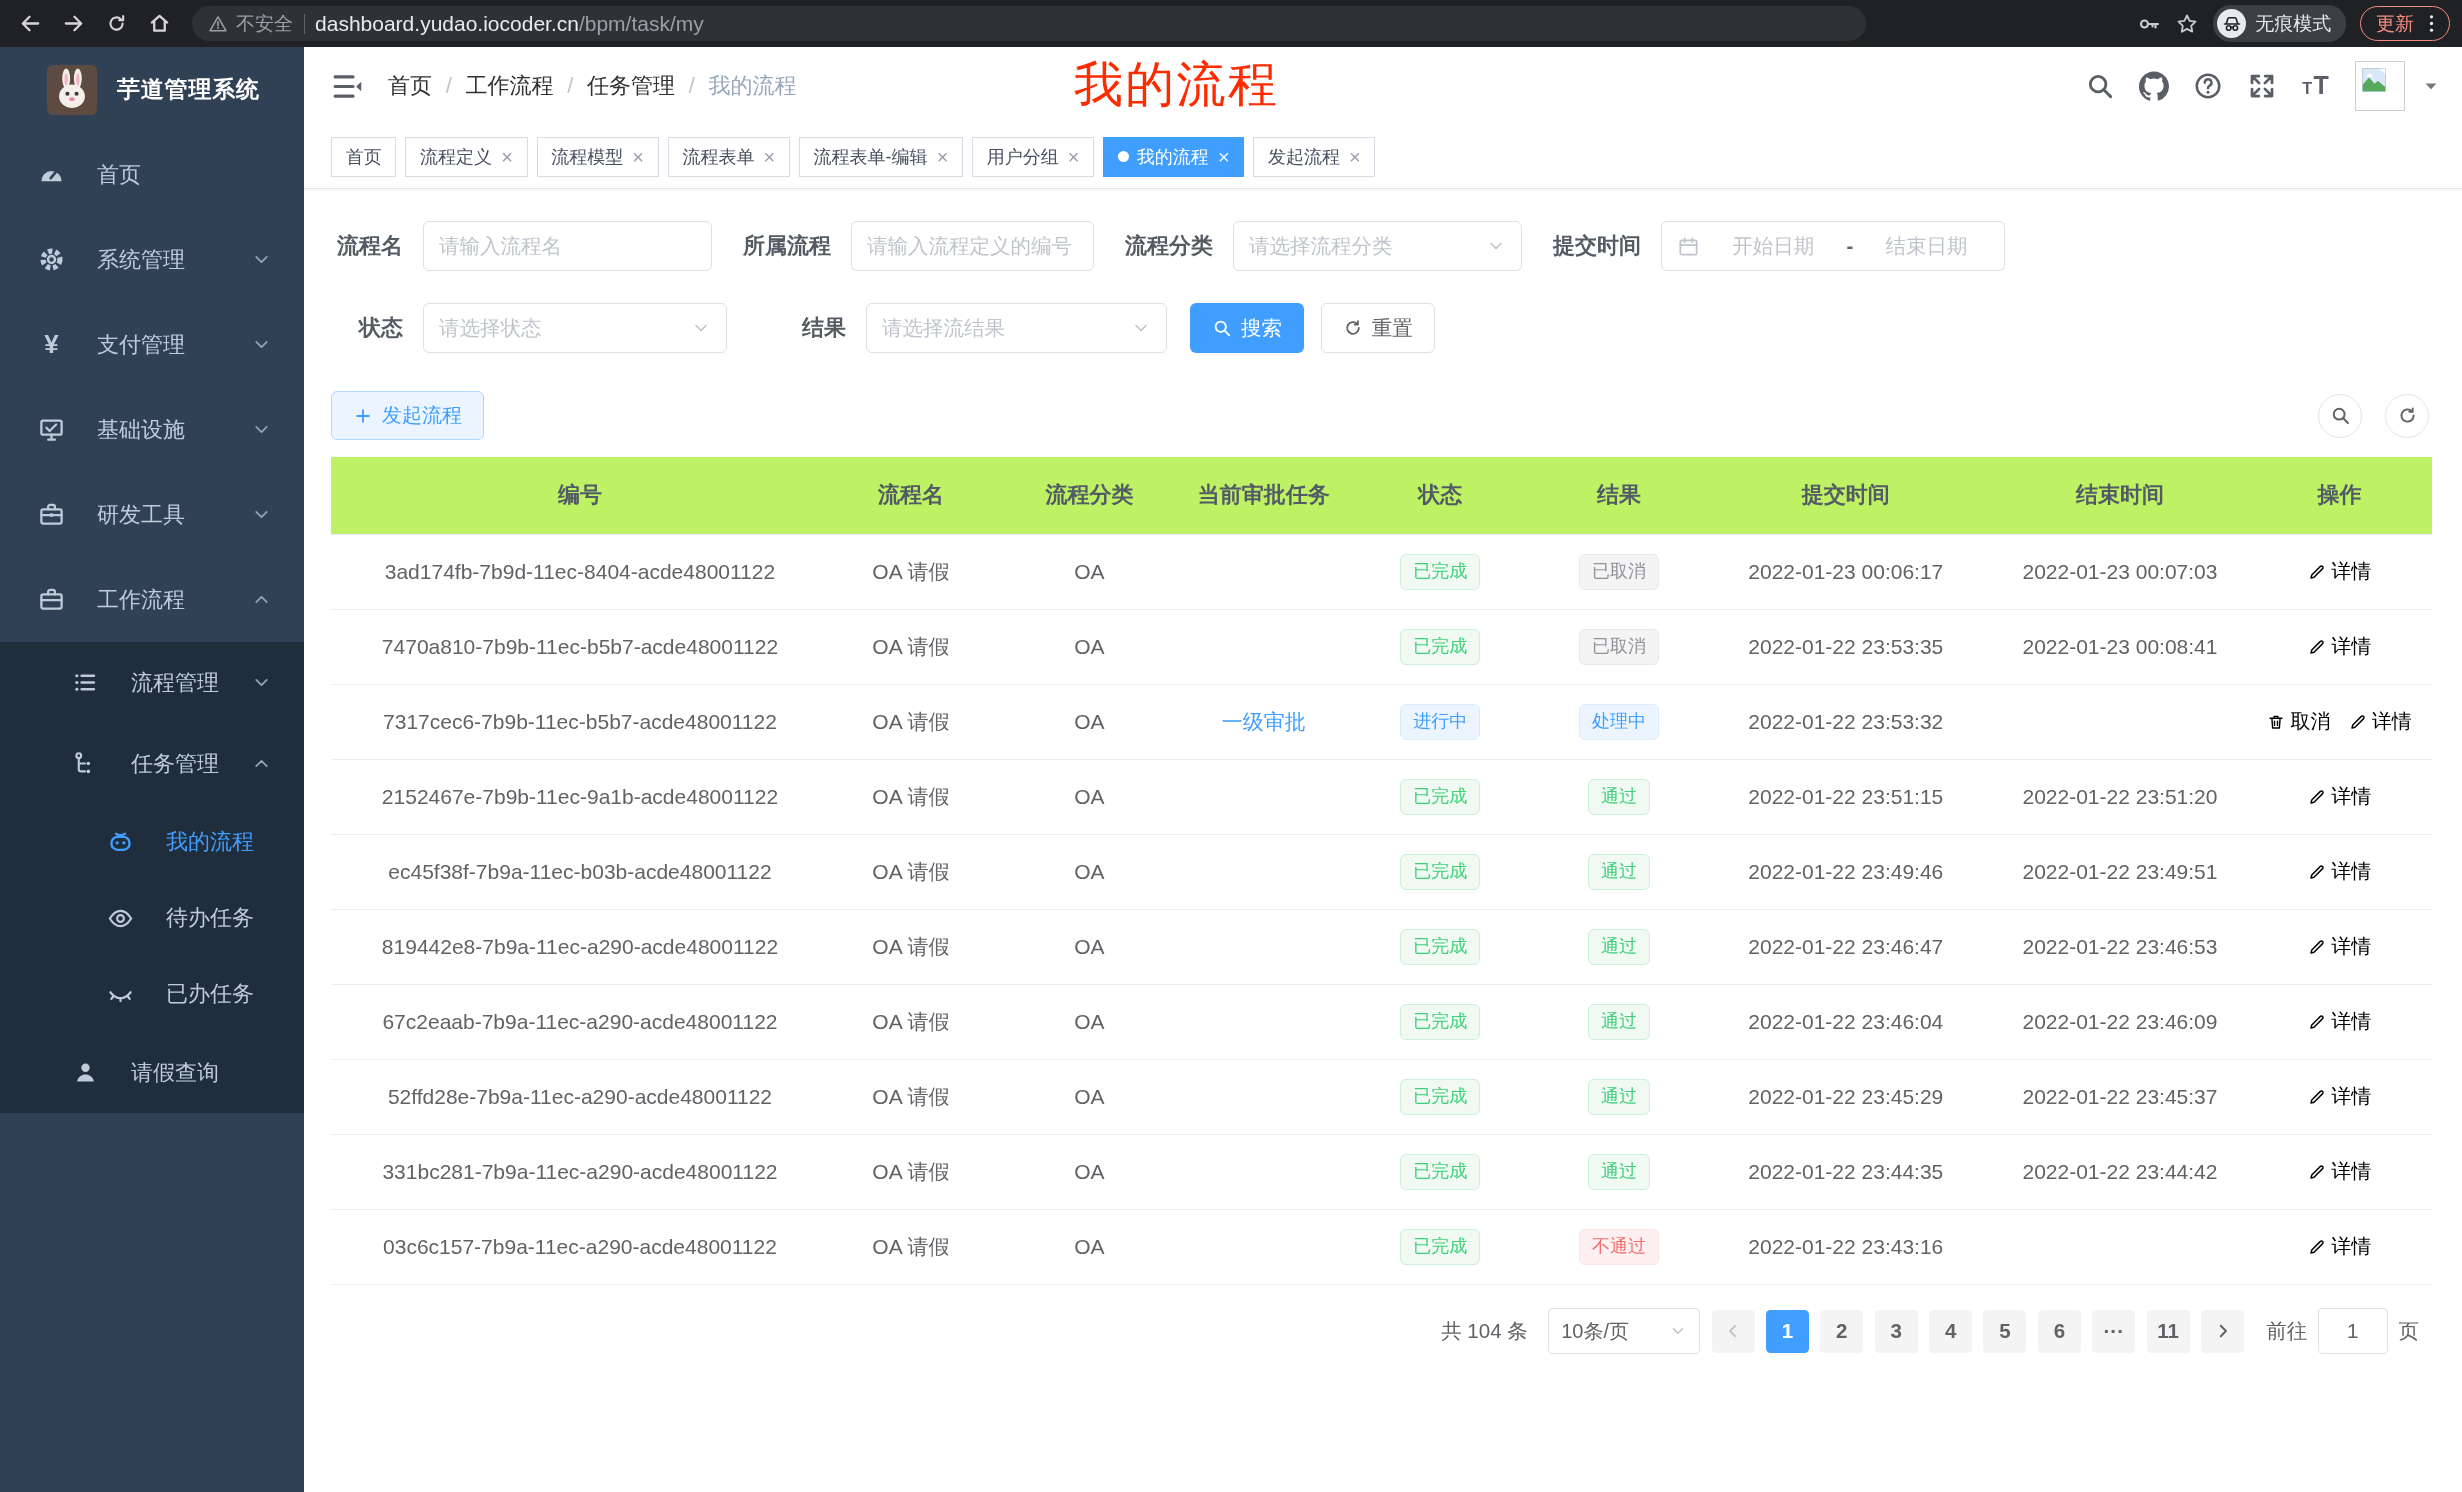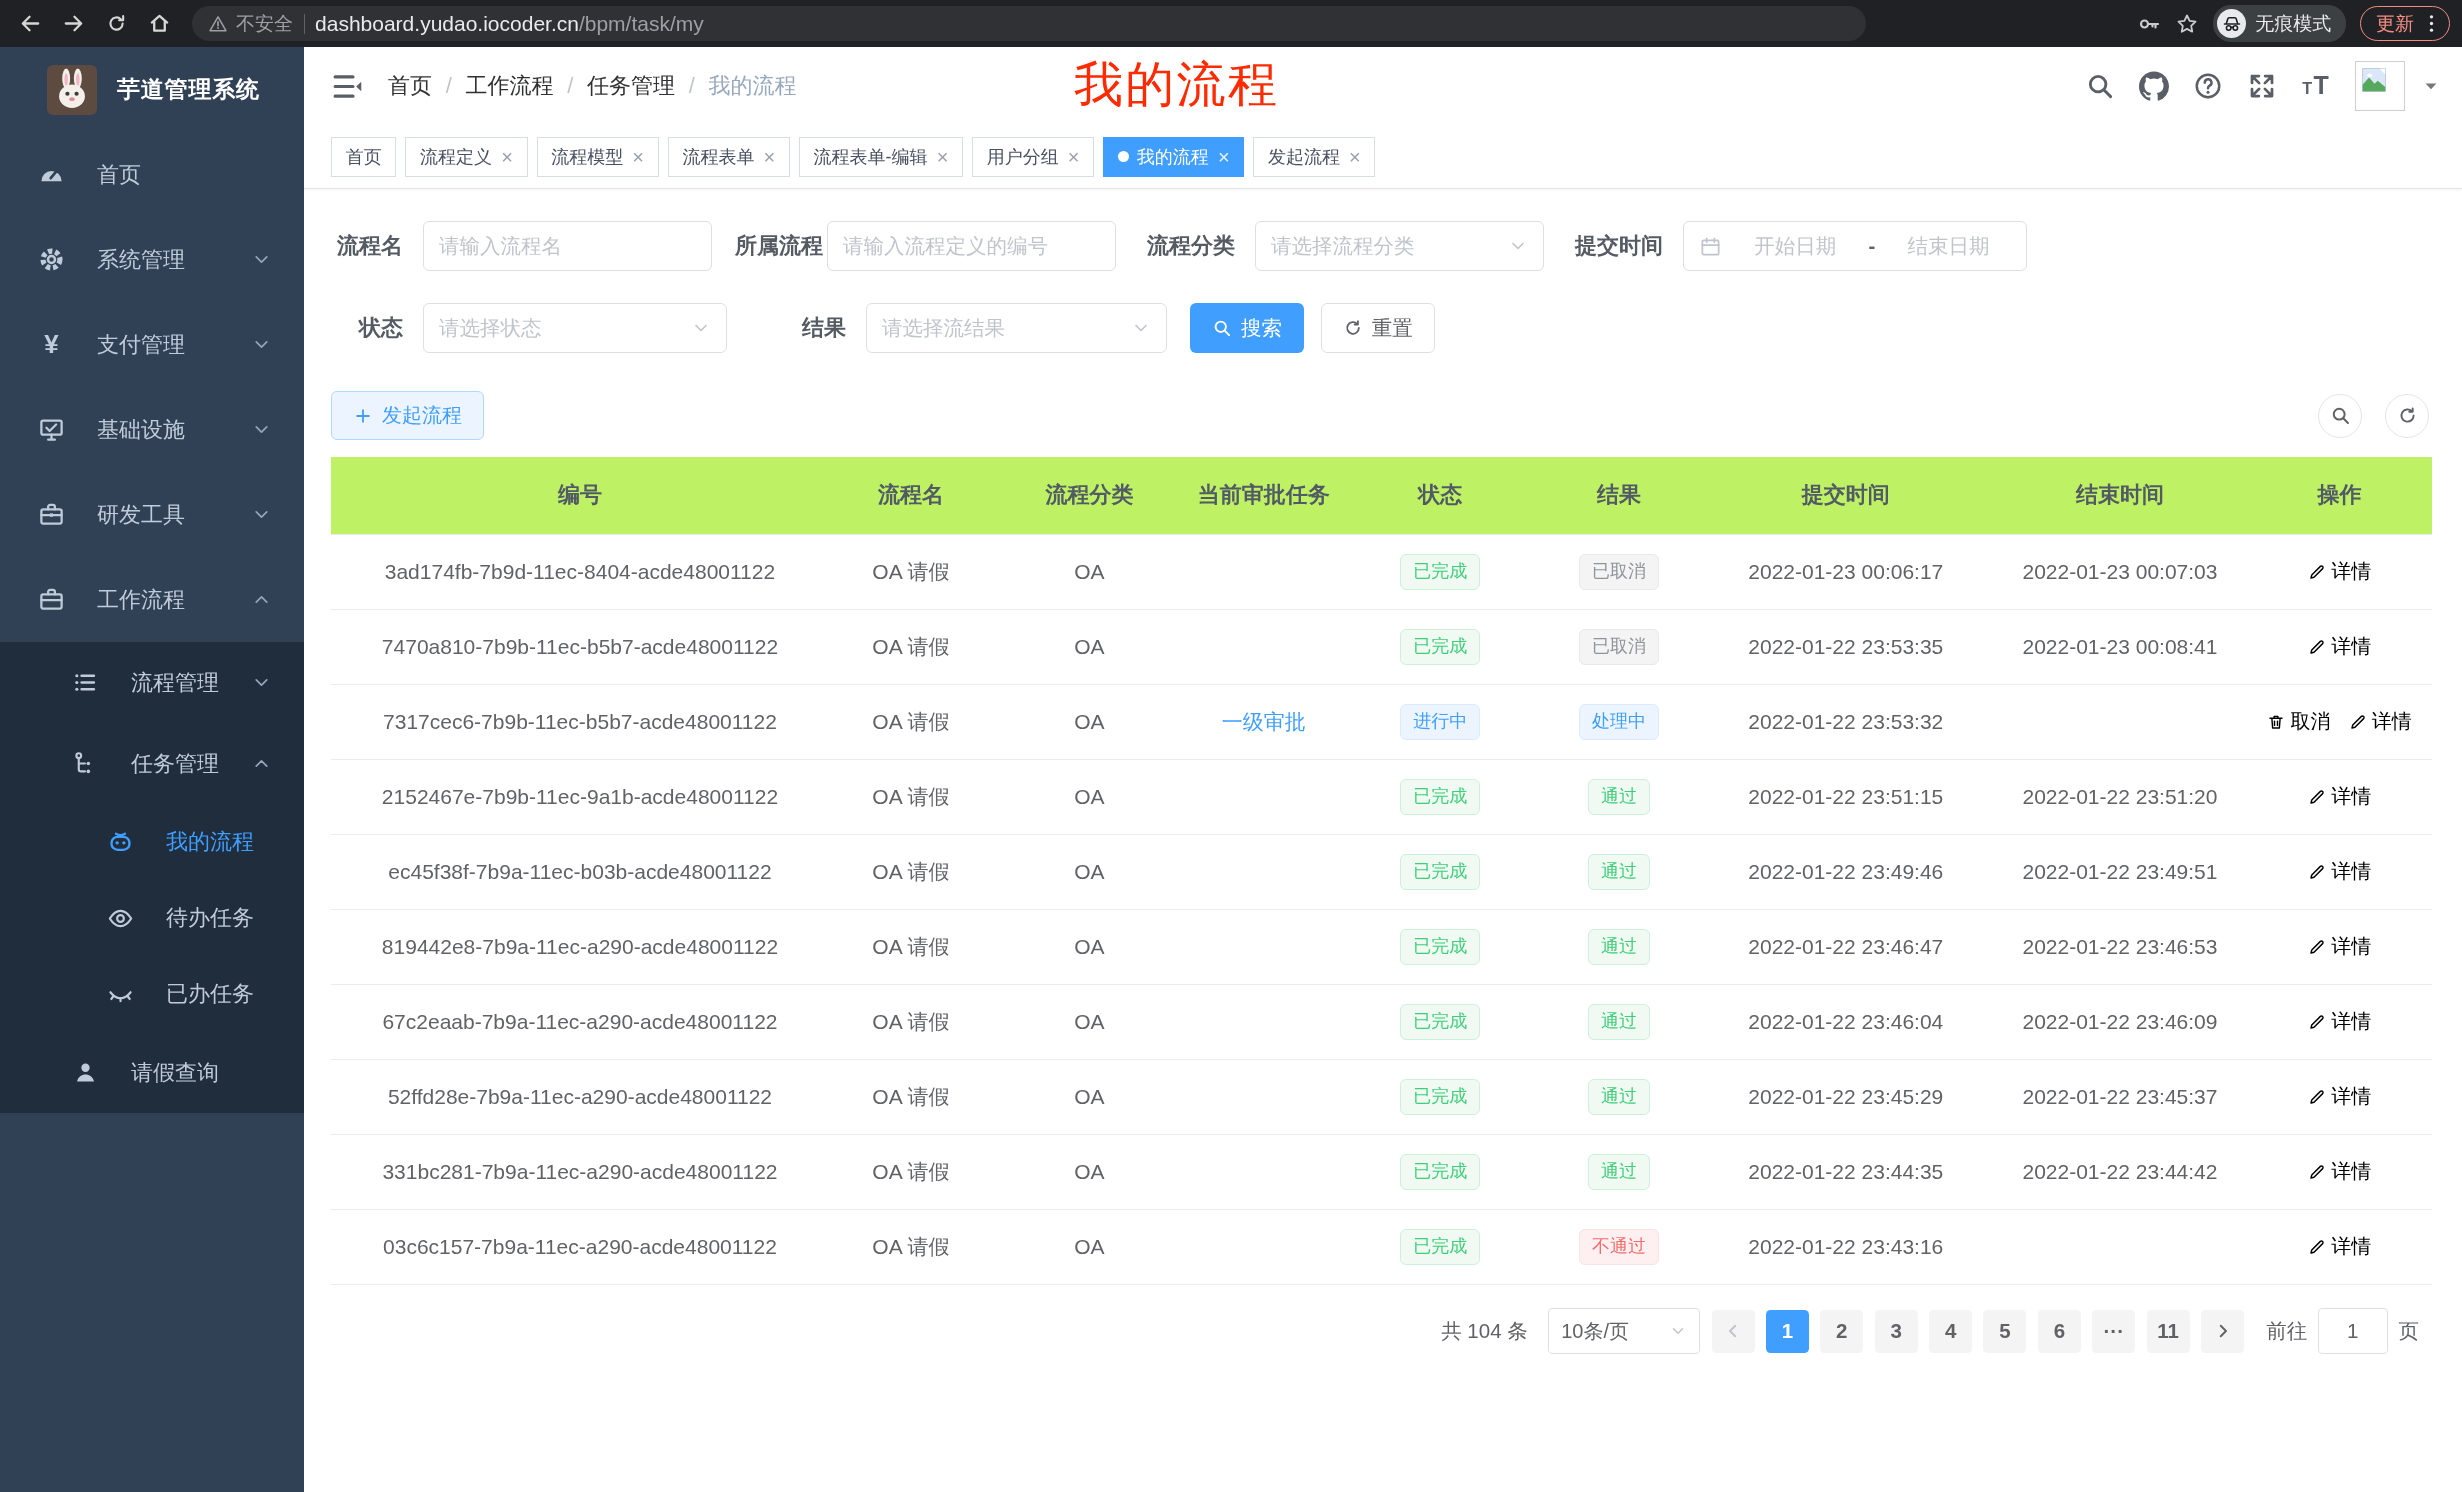--- a/index.html
+++ b/index.html
@@ -495,22 +495,22 @@
           <span class="close">×</span>
         </div>
       </div>
 
     <div class="filter-area">
       <div class="frow">
         <span class="flabel" style="width:72px">流程名</span>
         <div class="fctrl" style="width:289px;margin-left:20px">
           <input class="raw" placeholder="请输入流程名" style="">
         </div>
-        <span class="flabel" style="width:95px;margin-left:16px">所属流程</span>
-        <div class="fctrl" style="width:289px;margin-left:4px">
+        <span class="flabel" style="width:95px;margin-left:24px">所属流程</span>
+        <div class="fctrl" style="width:243px;margin-left:20px">
           <input class="raw" placeholder="请输入流程定义的编号" style="">
         </div>
         <span class="flabel" style="width:95px;margin-left:24px">流程分类</span>
         <div class="fctrl fselect" style="width:289px;margin-left:20px">
           <span>请选择流程分类</span>
           <span class="chev" data-icon="chevron-down-icon">
               <svg viewBox="0 0 24 24">
                 <path d="M6 9l6 6 6-6" fill="none" stroke="currentColor" stroke-linecap="round" stroke-linejoin="round" stroke-width="2"></path>
               </svg>
             </span>

